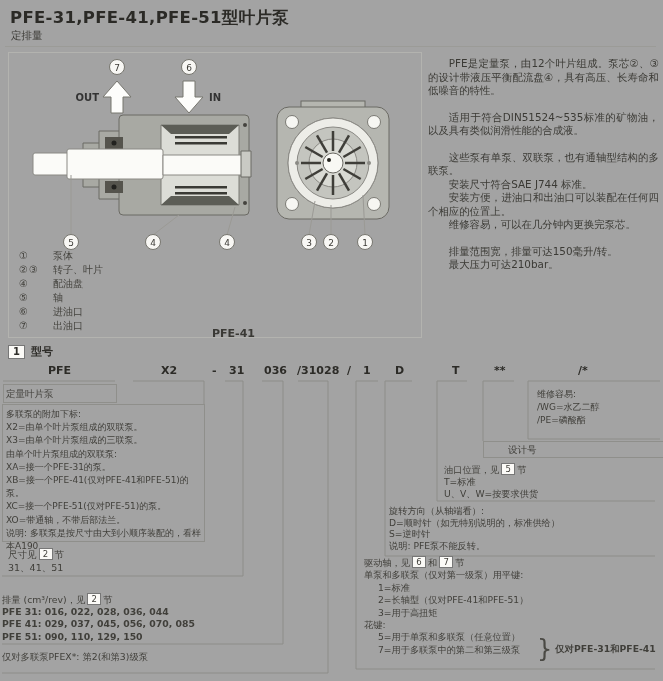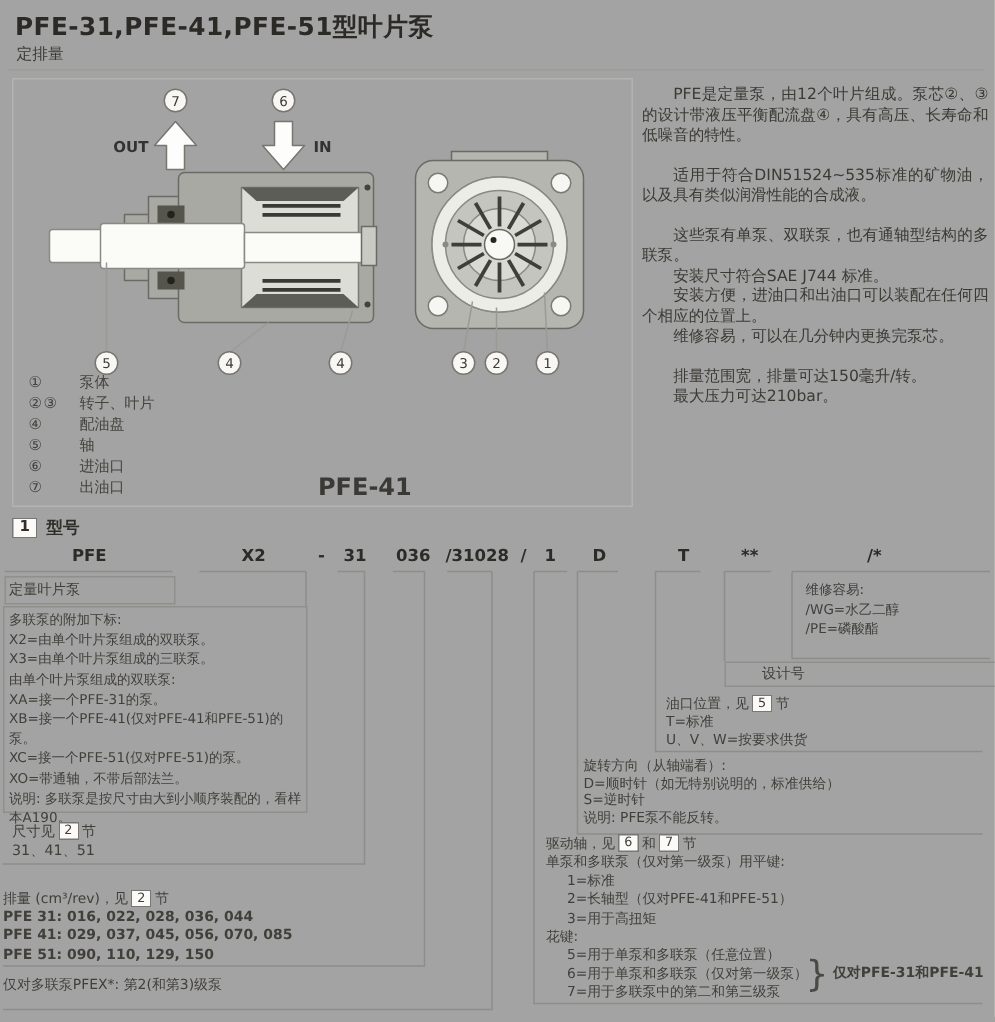--- a/index.html
+++ b/index.html
@@ -7,21 +7,21 @@
   .page{position:relative;width:663px;height:681px;background:#a3a3a3;color:#35342f;overflow:hidden;}
   .abs{position:absolute;}
   .title{left:10px;top:7px;font-size:16.5px;font-weight:bold;letter-spacing:.3px;color:#2b2a26;}
   .subtitle{left:11px;top:29px;font-size:10.5px;color:#3a3934;}
   .rule{left:5px;top:46px;width:651px;height:1px;background:#9b9b97;}
   
   .figpanel{left:8px;top:52px;width:412px;height:284px;border:1px solid #b3b3af;}
   .legend{left:10px;top:196px;font-size:10px;line-height:14px;color:#44433e;}
   .lrow{display:flex;}
   .lnum{width:34px;letter-spacing:1px;}
-  .figcaption{left:203px;top:262px;font-size:16px;font-weight:bold;color:#3a3935;}
+  .figcaption{left:203px;top:274px;font-size:11px;font-weight:bold;color:#3a3935;}
   
   .intro{left:428px;top:57px;width:231px;font-size:10.4px;line-height:13.5px;text-align:justify;color:#3b3a35;}
   .intro p{margin:0;text-indent:2em;}
   .intro p.gap{margin-bottom:13px;}
   
   .sec1{left:8px;top:344px;font-size:11px;font-weight:bold;display:flex;align-items:center;gap:6px;color:#2f2e2a;}
   .mbox{display:inline-block;border:1px solid #777;min-width:11px;text-align:center;font-size:10px;line-height:12px;padding:0 2px;background:#fbfaf7;}
   
   .cl{position:absolute;top:364px;font-size:11px;font-weight:bold;color:#2c2b27;white-space:nowrap;}
   .conn{left:0;top:360px;pointer-events:none;}
@@ -234,21 +234,20 @@
   <div class="ann secondstage">仅对多联泵PFEX*: 第2(和第3)级泵</div>
 
   <div class="ann drive">
     <div><span>驱动轴，见</span><span class="refbox">6</span><span>和</span><span class="refbox">7</span><span>节</span></div>
     <div>单泵和多联泵（仅对第一级泵）用平键:</div>
     <div class="ind">1=标准</div>
     <div class="ind">2=长轴型（仅对PFE-41和PFE-51）</div>
     <div class="ind">3=用于高扭矩</div>
     <div>花键:</div>
     <div class="ind">5=用于单泵和多联泵（任意位置）</div>
-    <div class="ind">6=用于单泵和多联泵（仅对第一级泵）</div>
     <div class="ind">7=用于多联泵中的第二和第三级泵</div>
   </div>
   <div class="ann bracenote">
     <span class="brace">}</span>
     <span class="bracetext">仅对PFE-31和PFE-41</span>
   </div>
 
   <div class="ann rot">
     <div>旋转方向（从轴端看）:</div>
     <div>D=顺时针（如无特别说明的，标准供给）</div>

